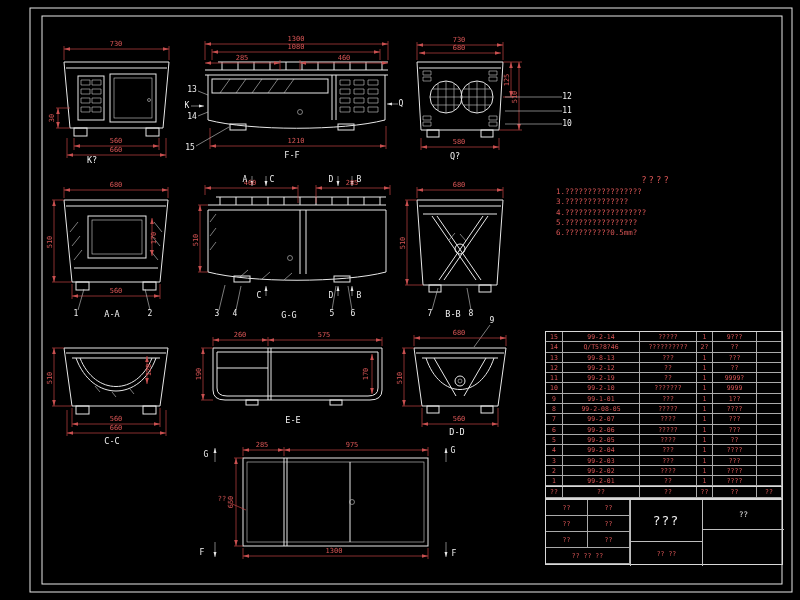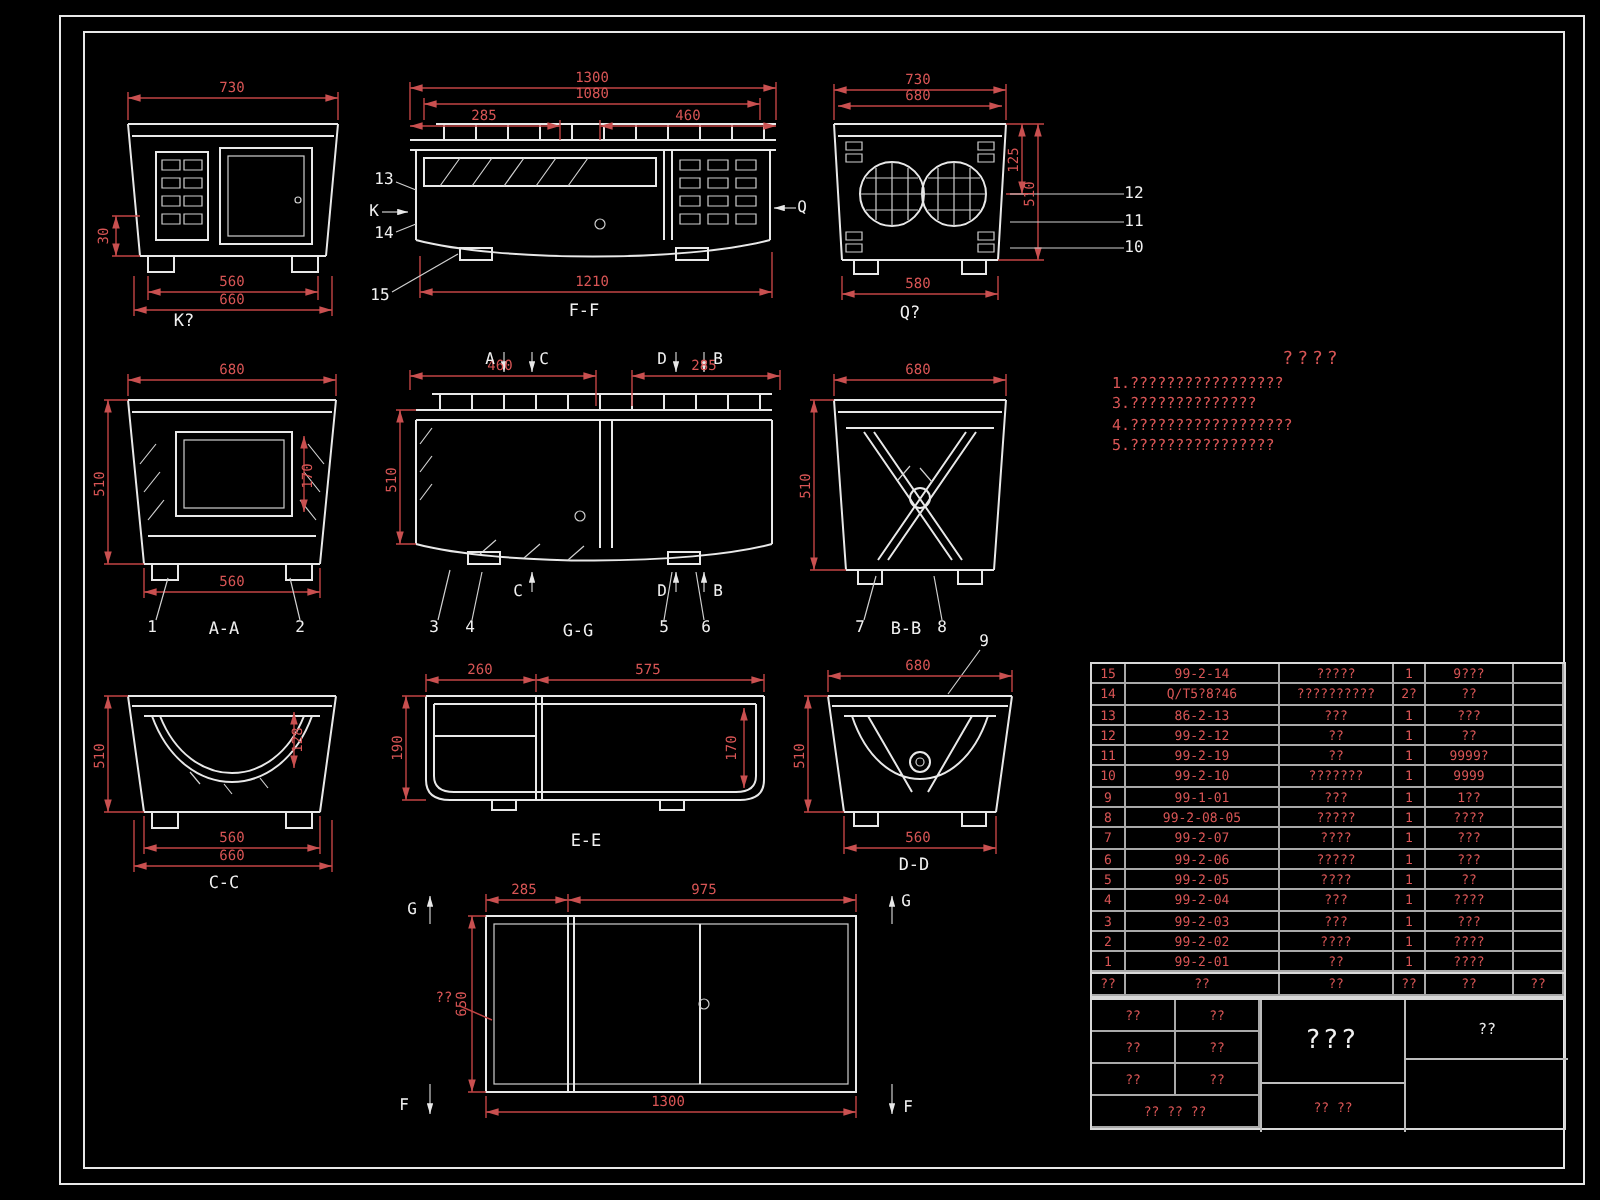--- a/index.html
+++ b/index.html
@@ -287,41 +287,42 @@
     <text class="wt" x="454" y="556">F</text>
   </g>
 </svg>
 
 <div class="panel" id="notes">
   <div class="notes-title">????</div>
   <div>1.?????????????????</div>
   <div>3.??????????????</div>
   <div>4.??????????????????</div>
   <div>5.????????????????</div>
+  <div>6.??????????0.5mm?</div>
 </div>
 
 <div class="panel" id="parts">
   <div class="ptgrid">
 
       <div>15</div>
       <div>99-2-14</div>
       <div>?????</div>
       <div>1</div>
       <div>9???</div>
       <div></div>
 
       <div>14</div>
       <div>Q/T5?8?46</div>
       <div>??????????</div>
       <div>2?</div>
       <div>??</div>
       <div></div>
 
       <div>13</div>
-      <div>86-2-13</div>
+      <div>99-8-13</div>
       <div>???</div>
       <div>1</div>
       <div>???</div>
       <div></div>
 
       <div>12</div>
       <div>99-2-12</div>
       <div>??</div>
       <div>1</div>
       <div>??</div>

